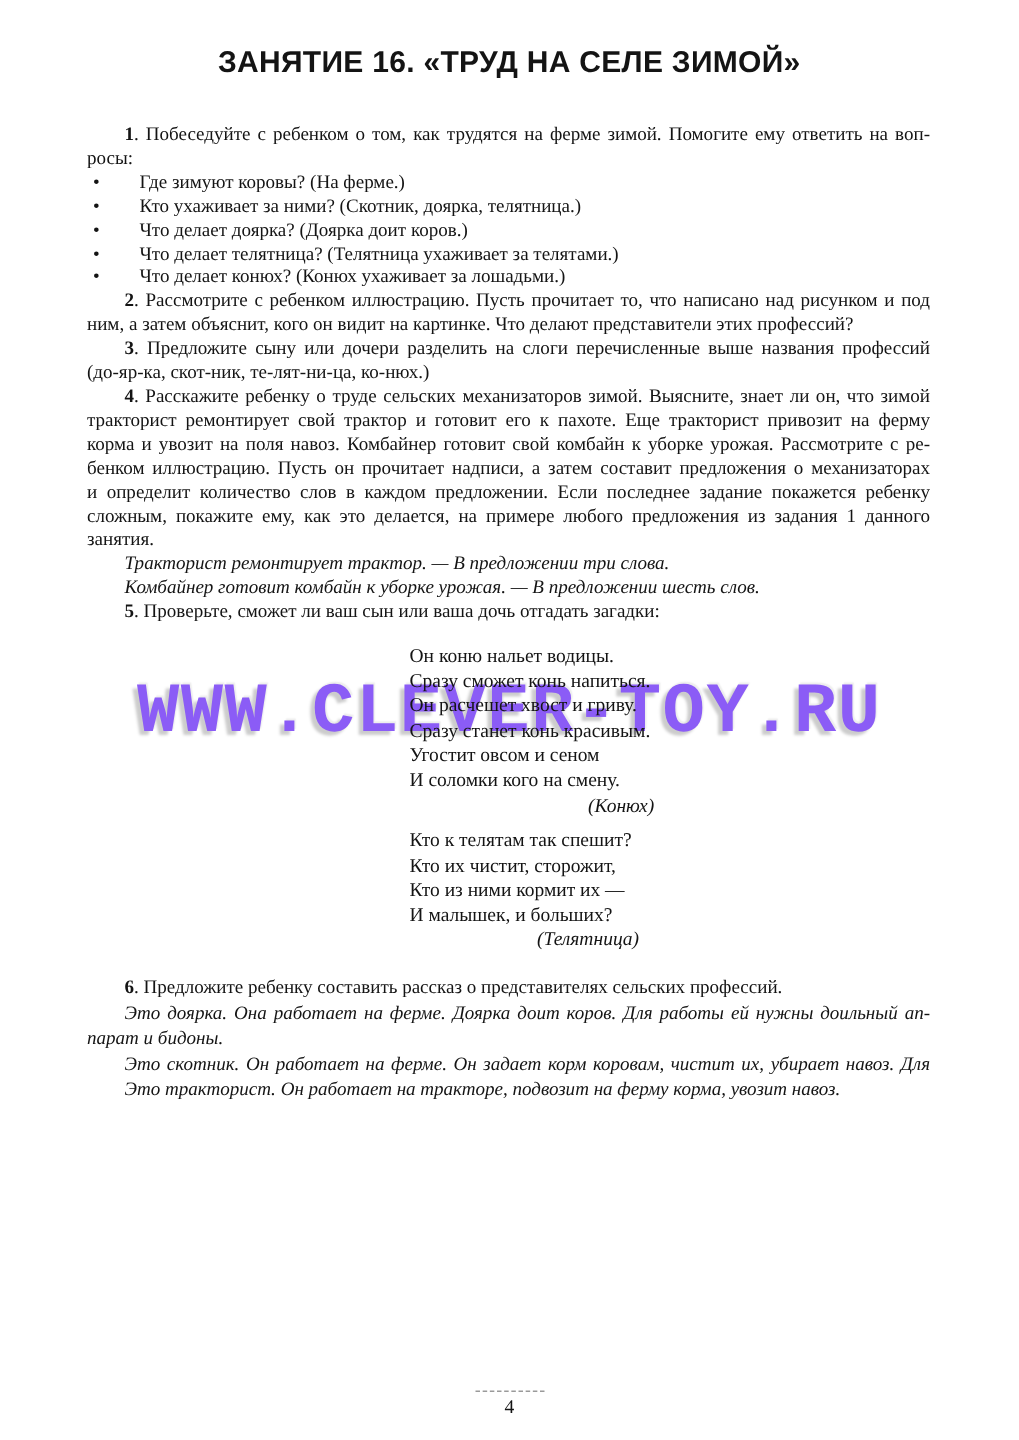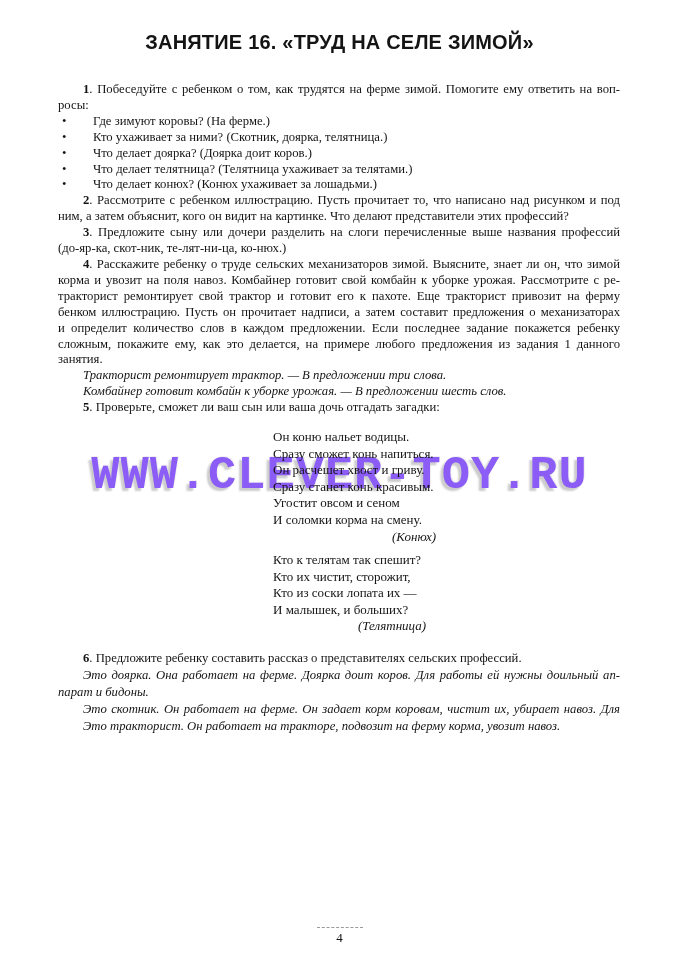--- a/index.html
+++ b/index.html
@@ -88,47 +88,47 @@
         <span>Что делает конюх? (Конюх ухаживает за лошадьми.)</span>
       </div>
 
     <div class="line ind"><b class="num">2</b><span>. Рассмотрите с ребенком иллюстрацию. Пусть прочитает то, что написано над рисунком и под</span></div>
     <div class="line last">ним, а затем объяснит, кого он видит на картинке. Что делают представители этих профессий?</div>
 
     <div class="line ind"><b class="num">3</b><span>. Предложите сыну или дочери разделить на слоги перечисленные выше названия профессий</span></div>
     <div class="line last">(до-яр-ка, скот-ник, те-лят-ни-ца, ко-нюх.)</div>
 
     <div class="line ind"><b class="num">4</b><span>. Расскажите ребенку о труде сельских механизаторов зимой. Выясните, знает ли он, что зимой</span></div>
+    <div class="line">тракторист ремонтирует свой трактор и готовит его к пахоте. Еще тракторист привозит на ферму</div>
     <div class="line">корма и увозит на поля навоз. Комбайнер готовит свой комбайн к уборке урожая. Рассмотрите с ре-</div>
-    <div class="line">тракторист ремонтирует свой трактор и готовит его к пахоте. Еще тракторист привозит на ферму</div>
     <div class="line">бенком иллюстрацию. Пусть он прочитает надписи, а затем составит предложения о механизаторах</div>
     <div class="line">и определит количество слов в каждом предложении. Если последнее задание покажется ребенку</div>
     <div class="line">сложным, покажите ему, как это делается, на примере любого предложения из задания 1 данного</div>
     <div class="line last">занятия.</div>
 
     <div class="line last ind it">Тракторист ремонтирует трактор. — В предложении три слова.</div>
     <div class="line last ind it">Комбайнер готовит комбайн к уборке урожая. — В предложении шесть слов.</div>
 
     <div class="line last ind"><b class="num">5</b><span>. Проверьте, сможет ли ваш сын или ваша дочь отгадать загадки:</span></div>
   </div>
 
   <div class="riddle r1">
     <div>Он коню нальет водицы.</div>
     <div>Сразу сможет конь напиться.</div>
     <div>Он расчешет хвост и гриву.</div>
     <div>Сразу станет конь красивым.</div>
     <div>Угостит овсом и сеном</div>
-    <div>И соломки корма на смену.</div>
+    <div>И соломки кого на смену.</div>
     <div class="answer">(Конюх)</div>
   </div>
 
   <div class="riddle r2">
     <div>Кто к телятам так спешит?</div>
     <div>Кто их чистит, сторожит,</div>
-    <div>Кто из соски лопата их —</div>
+    <div>Кто из ними кормит их —</div>
     <div>И малышек, и больших?</div>
     <div class="answer">(Телятница)</div>
   </div>
 
   <div class="section6">
     <div class="line last ind"><b class="num">6</b><span>. Предложите ребенку составить рассказ о представителях сельских профессий.</span></div>
     <div class="line ind it">Это доярка. Она работает на ферме. Доярка доит коров. Для работы ей нужны доильный ап-</div>
     <div class="line last it">парат и бидоны.</div>
     <div class="line ind it">Это скотник. Он работает на ферме. Он задает корм коровам, чистит их, убирает навоз. Для</div>
     <div class="line last ind it">Это тракторист. Он работает на тракторе, подвозит на ферму корма, увозит навоз.</div>

